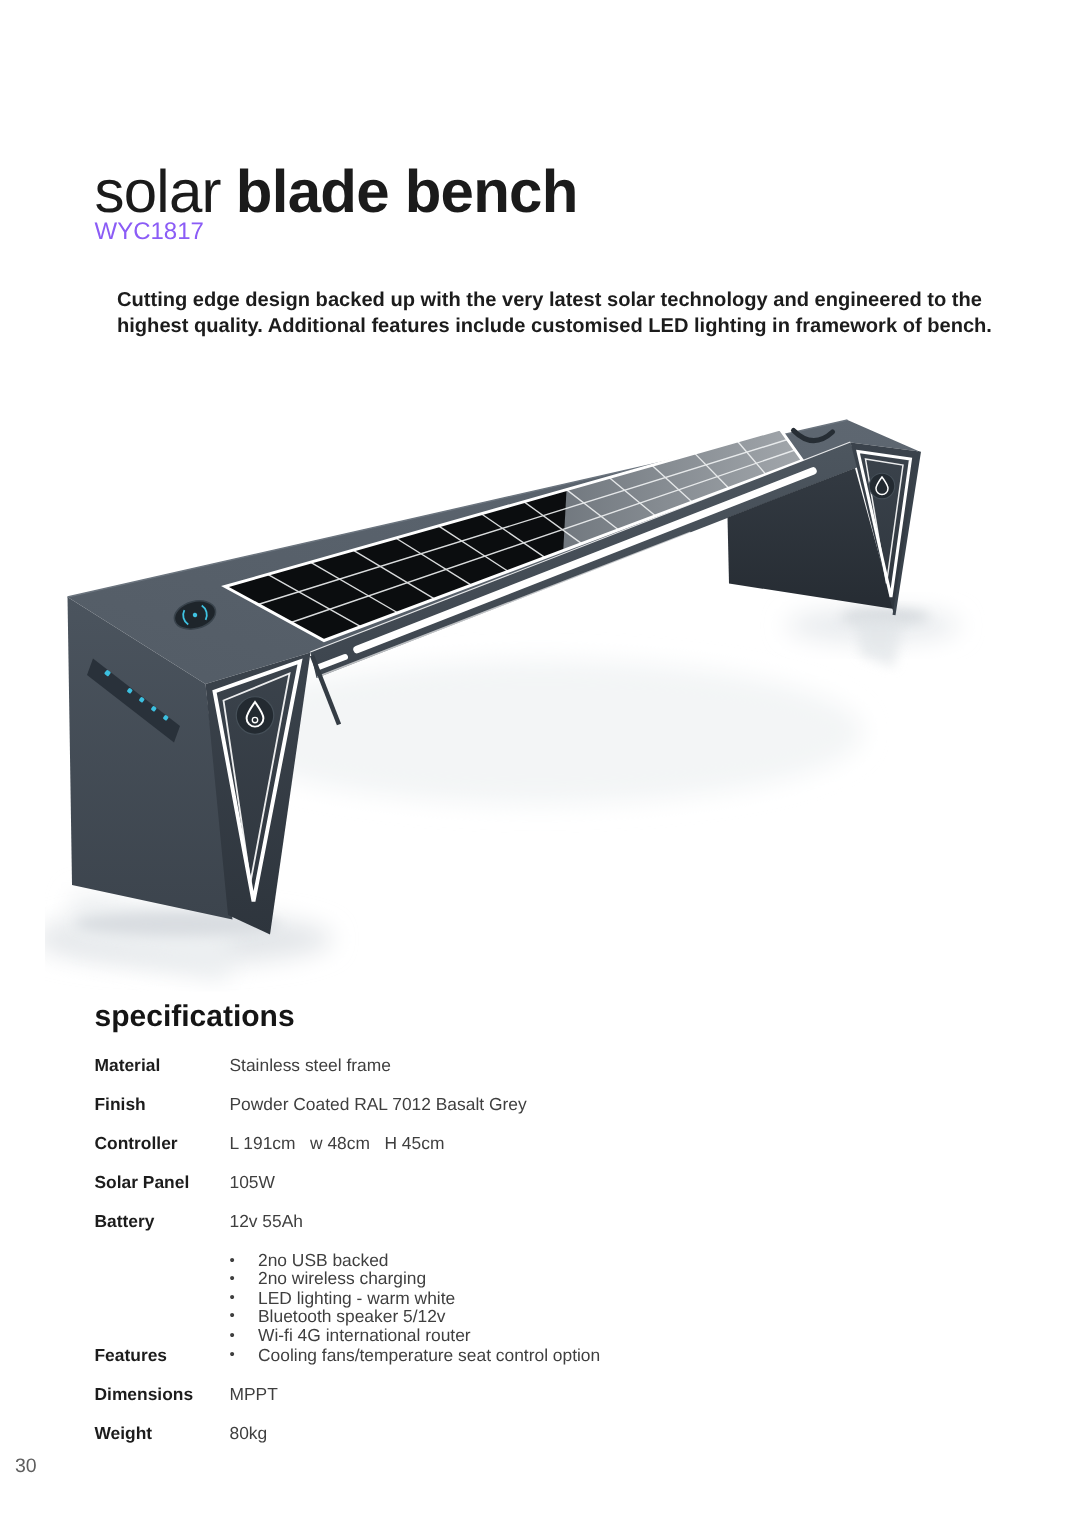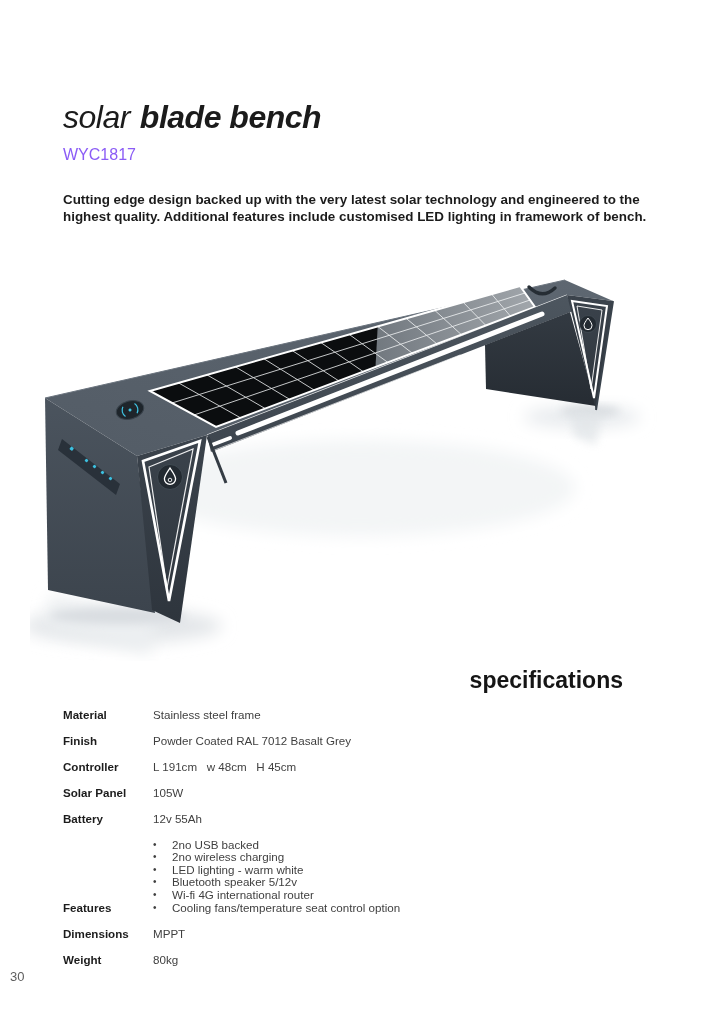--- a/index.html
+++ b/index.html
@@ -1,33 +1,33 @@
 <!DOCTYPE html>
 <html><head>
 <meta charset="utf-8">
 <style>
   html,body{margin:0;padding:0;background:#fff;}
   .page{position:relative;width:724px;height:1024px;background:#ffffff;
         font-family:"Liberation Sans",sans-serif;overflow:hidden;color:#1b1b1b;}
 
-  .title{position:absolute;left:63px;top:80px;font-size:32px;line-height:1.05;
-         letter-spacing:-0.5px;white-space:nowrap;font-style:italic;}
+  .title{position:absolute;left:63px;top:80px;font-size:40px;line-height:1.05;
+         letter-spacing:-0.5px;white-space:nowrap;}
   .title .light{font-weight:400;margin-right:10px;}
   .title .bold{font-weight:700;}
 
   .model{position:absolute;left:63px;top:146px;font-size:16px;font-weight:400;color:#8b5cf6;}
 
-  .description{position:absolute;left:63px;top:179px;width:604px;
+  .description{position:absolute;left:78px;top:179px;width:604px;
                font-size:13.4px;font-weight:700;line-height:16.6px;color:#1c1c1c;}
 
   .figure{position:absolute;left:30px;top:243px;width:660px;height:418px;}
   .figure svg{display:block;width:100%;height:100%;}
 
   .specs{position:absolute;left:63px;top:667px;width:560px;}
-  .specs h2{margin:0 0 15px 0;font-size:23px;font-weight:700;letter-spacing:0;color:#151515;text-align:right;}
+  .specs h2{margin:0 0 15px 0;font-size:20px;font-weight:700;letter-spacing:0;color:#151515;}
   .spec-row{display:flex;align-items:flex-end;margin-bottom:13.5px;font-size:11.6px;line-height:12.4px;}
   .spec-label{width:90px;flex:0 0 90px;font-weight:700;color:#1c1c1c;}
   .spec-value{font-weight:400;color:#3f3f3f;white-space:pre-wrap;}
   .feature-list{list-style:none;margin:0;padding:0;}
   .feature-item{display:flex;font-weight:400;color:#3f3f3f;line-height:12.4px;margin-bottom:0.2px;}
   .feature-item .dot{width:19px;flex:0 0 19px;color:#3f3f3f;font-size:10px;line-height:12.4px;}
   .page-number{position:absolute;left:10px;top:969px;font-size:13px;color:#5e5e5e;}
 </style>
 </head>
 <body>

